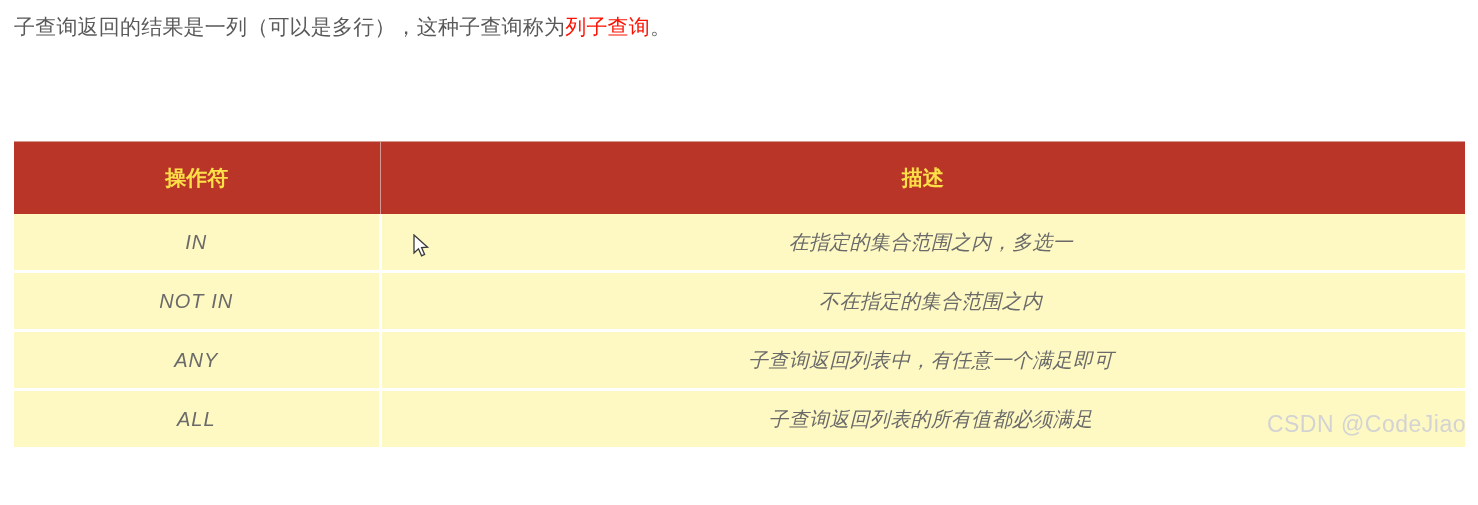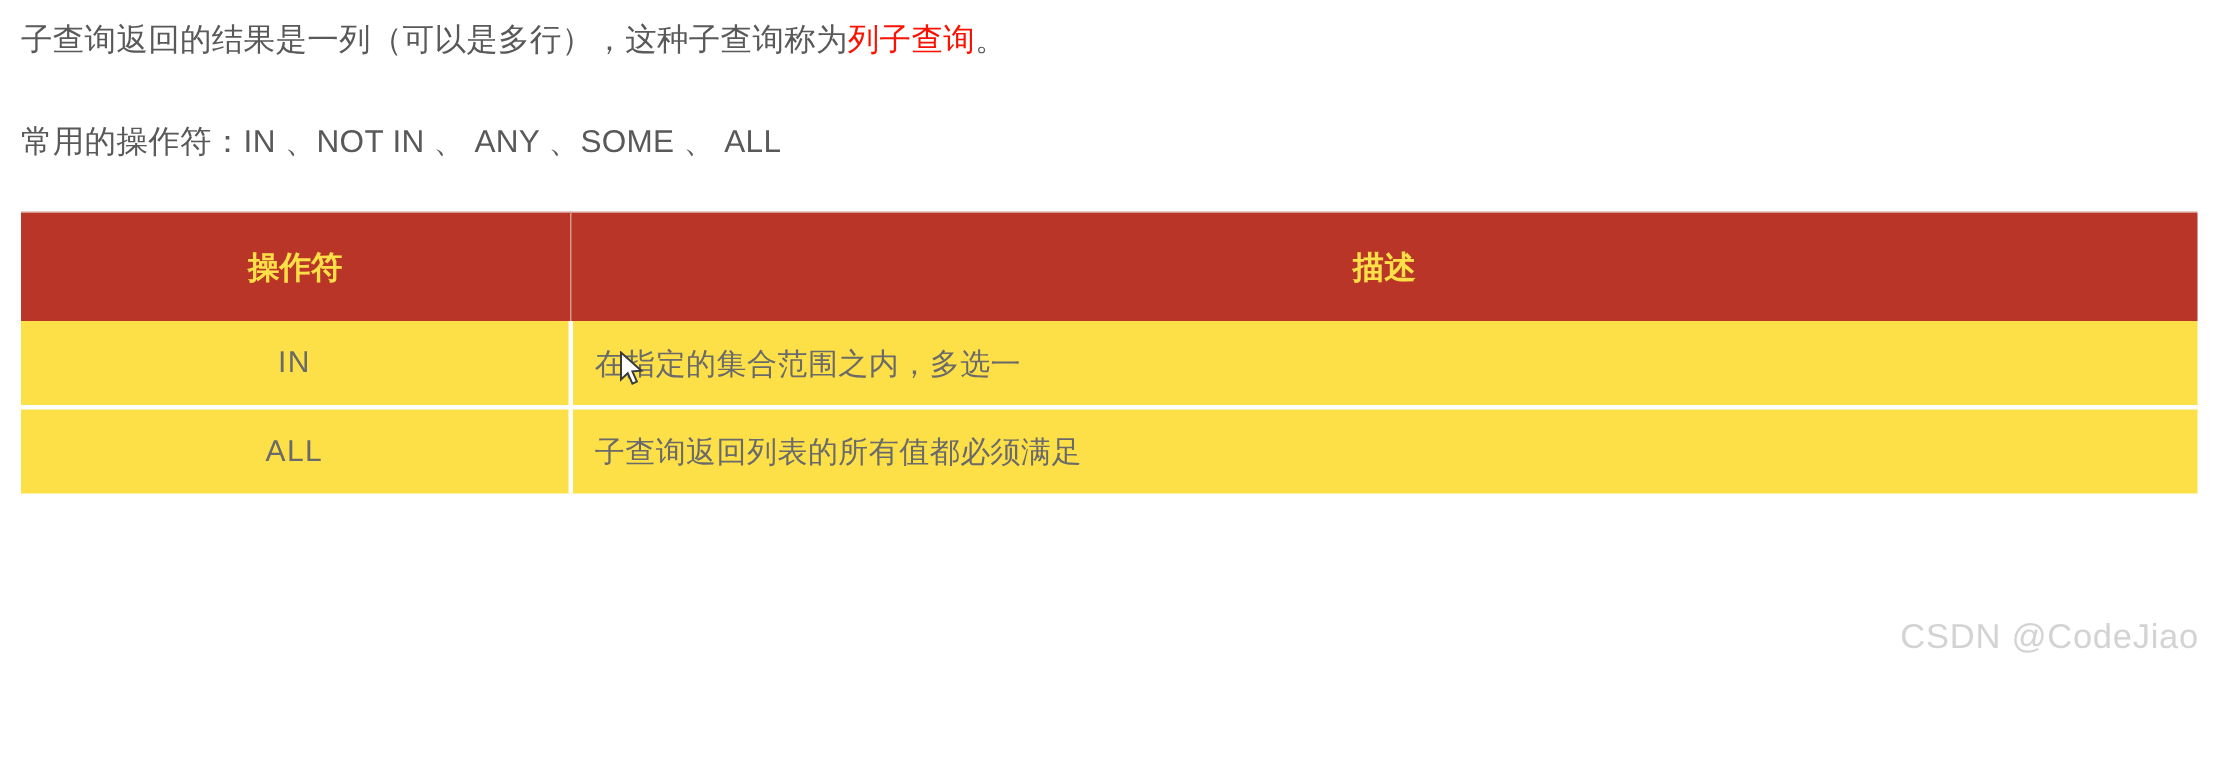--- a/index.html
+++ b/index.html
@@ -59,31 +59,33 @@
     vertical-align: middle;
     border-right: 1px solid #d6998f;
     border-top: 1px solid #d6998f;
   }
   .op-table thead th:last-child {
     border-right: none;
     font-family: Liberation Mono, monospace;
   }
 
   .op-table tbody td {
-    background: #fde047;
+    background: #fef9c3;
     height: 56px;
     padding: 0;
     font-size: 20px;
     color: #6a6a6a;
     vertical-align: middle;
     border-bottom: 3px solid #ffffff;
     border-right: 3px solid #ffffff;
+    font-style: italic;
   }
   .op-table tbody td:last-child {
     border-right: none;
+    text-align: center;
   }
   .op-table tbody tr:last-child td {
     border-bottom: none;
   }
 
   .col-op { width: 366px; }
 
   .cell-op {
     text-align: center;
     letter-spacing: 1px;
@@ -117,39 +119,46 @@
 </style>
 </head>
 <body>
 
 <div class="page">
 
   <div class="para para-1">
     <span>子查询返回的结果是一列（可以是多行），这种子查询称为</span><span class="red-text">列子查询</span><span>。</span>
   </div>
 
-  <div class="para para-2">常用的操作符：IN 、NOT IN 、 ANY 、SOME 、 ALL</div>
 
   <table class="op-table">
     <colgroup>
       <col class="col-op">
       <col>
     </colgroup>
     <thead>
       <tr>
         <th>操作符</th>
         <th>描述</th>
       </tr>
     </thead>
     <tbody>
       <tr>
         <td class="cell-op">IN</td>
         <td class="cell-desc">在指定的集合范围之内，多选一</td>
       </tr>
       <tr>
+        <td class="cell-op">NOT IN</td>
+        <td class="cell-desc">不在指定的集合范围之内</td>
+      </tr>
+      <tr>
+        <td class="cell-op">ANY</td>
+        <td class="cell-desc">子查询返回列表中，有任意一个满足即可</td>
+      </tr>
+      <tr>
         <td class="cell-op">ALL</td>
         <td class="cell-desc">子查询返回列表的所有值都必须满足</td>
       </tr>
     </tbody>
   </table>
 
   <div class="watermark">CSDN @CodeJiao</div>
 
   <svg class="cursor" viewBox="0 0 18 26">
     <polygon points="1,1 1,19 5.5,14.8 8.6,21.8 11.6,20.4 8.6,13.6 14.6,13.2" fill="#ffffff" stroke="#3a3a3a" stroke-width="1.3" stroke-linejoin="miter"></polygon>

